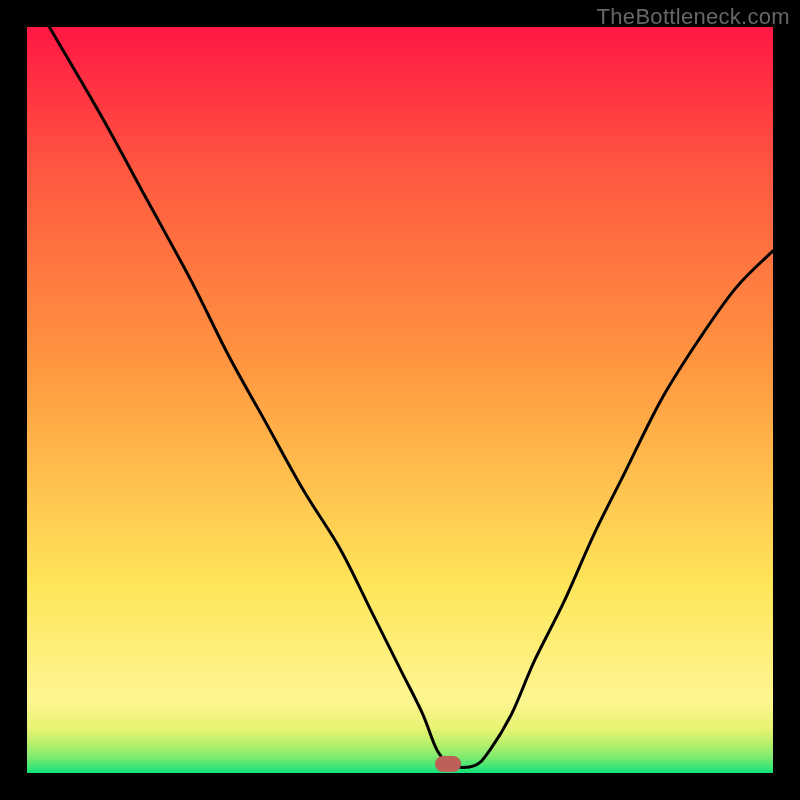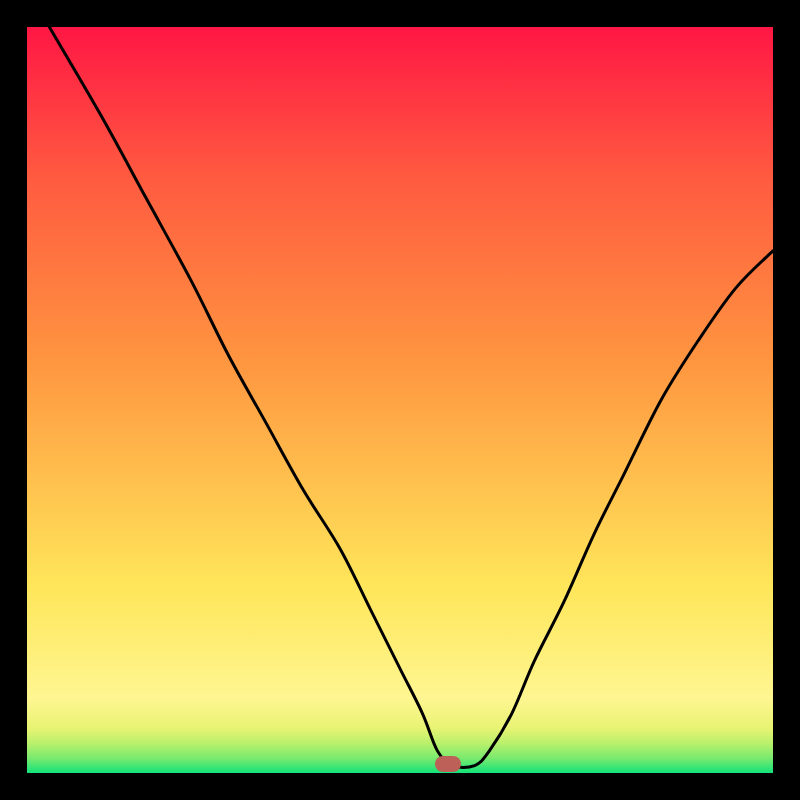--- a/index.html
+++ b/index.html
@@ -35,20 +35,21 @@
     height: 16px;
     background: #bd6058;
     border-radius: 8px;
     transform: translate(-50%, -50%);
   }
 </style>
 </head>
 <body>
 
 <div class="outer">
+  <div class="attribution">TheBottleneck.com</div>
 
   <div class="plot-area">
     <svg id="plot-svg" width="746" height="746" viewBox="0 0 746 746">
       <defs>
         <linearGradient id="bg-grad" x1="0" y1="1" x2="0" y2="0">
             <stop offset="0.00%" stop-color="#12e279"></stop>
             <stop offset="2.00%" stop-color="#7aea6e"></stop>
             <stop offset="4.00%" stop-color="#baf06c"></stop>
             <stop offset="6.00%" stop-color="#e8f373"></stop>
             <stop offset="10.00%" stop-color="#fef691"></stop>

